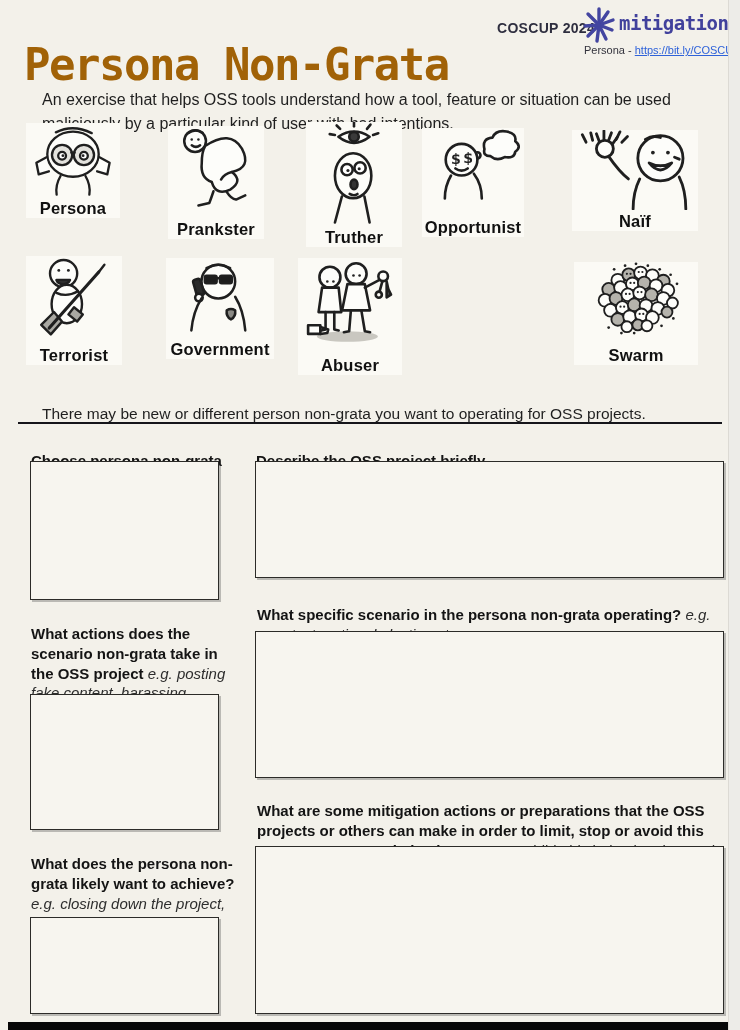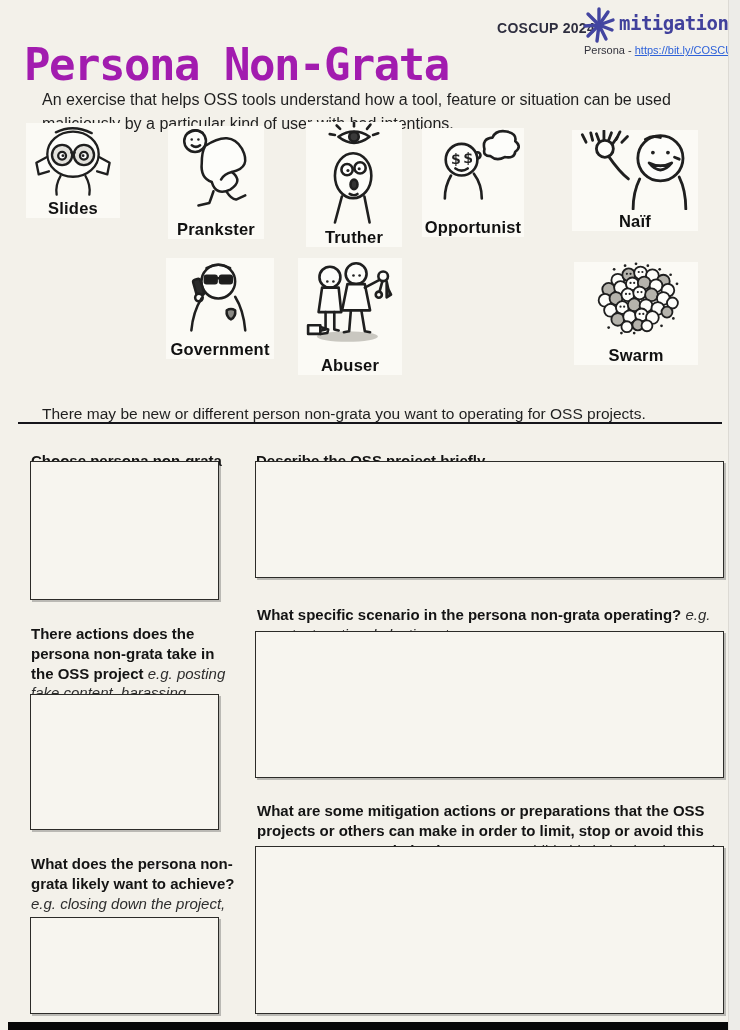--- a/index.html
+++ b/index.html
@@ -2,21 +2,21 @@
 <html><head>
 <meta charset="utf-8">
 <style>
   html,body{margin:0;padding:0;background:#e9e7e1;}
   .page{position:relative;width:740px;height:1030px;background:#f3f1ea;overflow:hidden;
         font-family:"Liberation Sans",sans-serif;color:#1b1b1b;}
   .right-edge{position:absolute;right:0;top:0;width:11px;height:100%;background:#edecE8;border-left:1px solid #dcdad4;}
 
   
   .title{position:absolute;left:24px;top:10px;font-family:"DejaVu Sans Mono",monospace;
-         font-weight:bold;font-size:44px;letter-spacing:-1.5px;color:#a21caf;white-space:nowrap;}
+         font-weight:bold;font-size:44px;letter-spacing:-1.5px;color:#a16207;white-space:nowrap;}
   .coscup{position:absolute;left:497px;top:20px;font-size:14px;font-weight:bold;color:#2e2e3f;letter-spacing:.3px;}
   .logo{position:absolute;left:582px;top:6px;}
   .brand{position:absolute;left:619px;top:12px;font-family:"DejaVu Sans Mono",monospace;
          font-weight:bold;font-size:19px;letter-spacing:-.5px;color:#41419c;}
   .slides{position:absolute;left:584px;top:44px;width:150px;font-size:11px;color:#33333d;text-align:right;white-space:nowrap;}
   .slides .link{color:#2e62d9;text-decoration:underline;cursor:pointer;}
 
   .intro{position:absolute;left:42px;top:72px;width:645px;font-size:16px;line-height:1.48;color:#1f1f1f;}
   .note{position:absolute;left:42px;top:389px;width:670px;font-size:15.5px;color:#1f1f1f;}
   .divider{position:absolute;left:18px;top:422px;width:704px;height:2px;background:#15151a;}
@@ -99,21 +99,21 @@
           <circle cx="74" cy="41" r="13" fill="#e3e2dd"></circle>
           <line x1="58" y1="38" x2="62" y2="38"></line>
           <circle cx="46" cy="42" r="5" fill="#fff"></circle>
           <circle cx="74" cy="42" r="5" fill="#fff"></circle>
           <circle cx="47" cy="42" r="1.8" fill="#222" stroke="none"></circle>
           <circle cx="73" cy="42" r="1.8" fill="#222" stroke="none"></circle>
           <path d="M44 68 Q37 80 39 92"></path>
           <path d="M76 68 Q83 80 81 92"></path>
         </g>
       </svg>
-      <figcaption class="cap">Slides</figcaption>
+      <figcaption class="cap">Persona</figcaption>
     </figure>
   </div>
 
   <div class="card c2">
     <figure>
       <svg viewBox="0 0 110 110" width="96">
         <g stroke="#1f1f1f" stroke-width="3" fill="none" stroke-linecap="round" stroke-linejoin="round">
           <circle cx="30" cy="18" r="13" fill="#fdfdfa"></circle>
           <path d="M21 9 q9 -7 18 -1"></path>
           <circle cx="26" cy="16" r="1.5" fill="#222" stroke="none"></circle>
@@ -194,20 +194,39 @@
           <path d="M80 35 Q92 50 104 35 Q92 41 80 35 Z" fill="#fff"></path>
           <path d="M107 29 l5 2"></path>
           <path d="M70 52 Q63 66 63 84"></path>
           <path d="M112 50 Q119 64 119 84"></path>
         </g>
       </svg>
       <figcaption class="cap">Naïf</figcaption>
     </figure>
   </div>
 
+  <div class="card c6">
+    <figure>
+      <svg viewBox="0 0 110 110" width="96">
+        <g stroke="#1f1f1f" stroke-width="3" fill="none" stroke-linecap="round" stroke-linejoin="round">
+          <circle cx="42" cy="22" r="17" fill="#fdfdfa"></circle>
+          <circle cx="36" cy="18" r="1.8" fill="#222" stroke="none"></circle>
+          <circle cx="48" cy="18" r="1.8" fill="#222" stroke="none"></circle>
+          <path d="M33 30 h17 q-2 5 -9 5 q-6 0 -8 -5 Z" fill="#333"></path>
+          <ellipse cx="46" cy="60" rx="19" ry="24" fill="#fdfdfa"></ellipse>
+          <path d="M14 86 L30 70 L40 82 L26 98 Z" fill="#a9a8a2"></path>
+          <path d="M24 90 L86 20" stroke-width="4"></path>
+          <path d="M86 20 l7 -9"></path>
+          <path d="M55 64 l11 9 -7 9 -11 -9 Z" fill="#a9a8a2"></path>
+          <path d="M33 46 Q46 52 60 44"></path>
+        </g>
+      </svg>
+      <figcaption class="cap">Terrorist</figcaption>
+    </figure>
+  </div>
 
   <div class="card c7">
     <figure>
       <svg viewBox="0 0 120 95" width="108">
         <g stroke="#1f1f1f" stroke-width="3" fill="none" stroke-linecap="round" stroke-linejoin="round">
           <circle cx="58" cy="28" r="20" fill="#fdfdfa"></circle>
           <path d="M44 12 q14 -8 28 0"></path>
           <rect x="42" y="21" width="14" height="9" rx="2" fill="#1d1d1d"></rect>
           <rect x="60" y="21" width="14" height="9" rx="2" fill="#1d1d1d"></rect>
           <line x1="56" y1="24" x2="60" y2="24"></line>
@@ -321,21 +340,21 @@
       <figcaption class="cap">Swarm</figcaption>
     </figure>
   </div>
 
   <p class="note">There may be new or different person non-grata you want to operating for OSS projects.</p>
   <div class="divider"></div>
 
   <p class="flabel" id="lbl-choose"><span class="b">Choose persona non-grata</span></p>
   <div class="wbox" id="box-choose"></div>
 
-  <p class="flabel" id="lbl-actions"><span class="b">There actions does the persona non-grata take in the OSS project</span><span class="i"> e.g. posting fake content, harassing behaviour</span></p>
+  <p class="flabel" id="lbl-actions"><span class="b">What actions does the scenario non-grata take in the OSS project</span><span class="i"> e.g. posting fake content, harassing behaviour</span></p>
   <div class="wbox" id="box-actions"></div>
 
   <p class="flabel" id="lbl-achieve"><span class="b">What  does the persona non-grata likely want to achieve?</span><span class="i"> e.g. closing down the project, de-platforming activists</span></p>
   <div class="wbox" id="box-achieve"></div>
 
   <p class="flabel" id="lbl-describe"><span class="b">Describe the OSS project briefly</span></p>
   <div class="wbox" id="box-describe"></div>
 
   <p class="flabel" id="lbl-scenario"><span class="b">What specific scenario in the persona non-grata operating?</span><span class="i"> e.g. a protest, national election etc.</span></p>
   <div class="wbox" id="box-scenario"></div>

